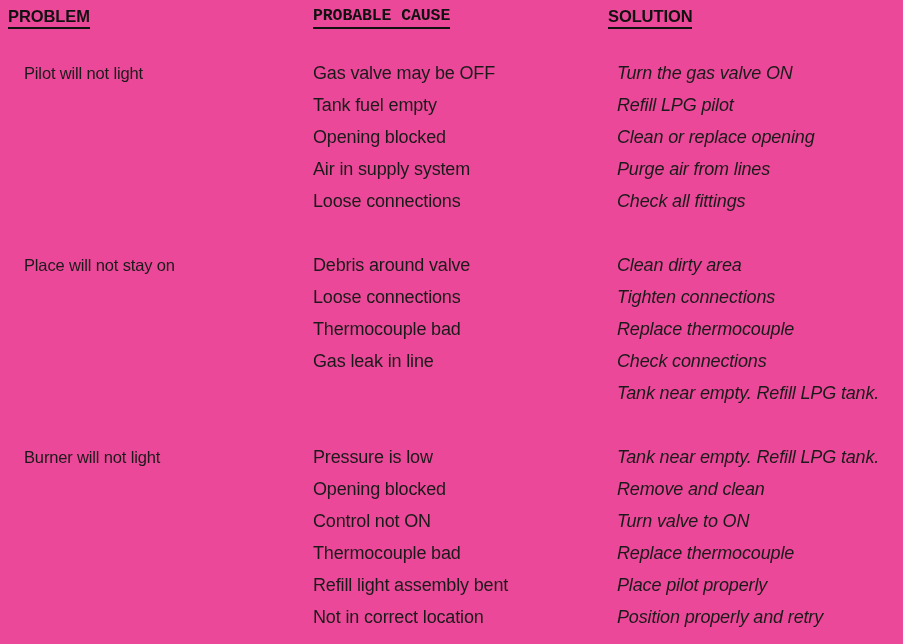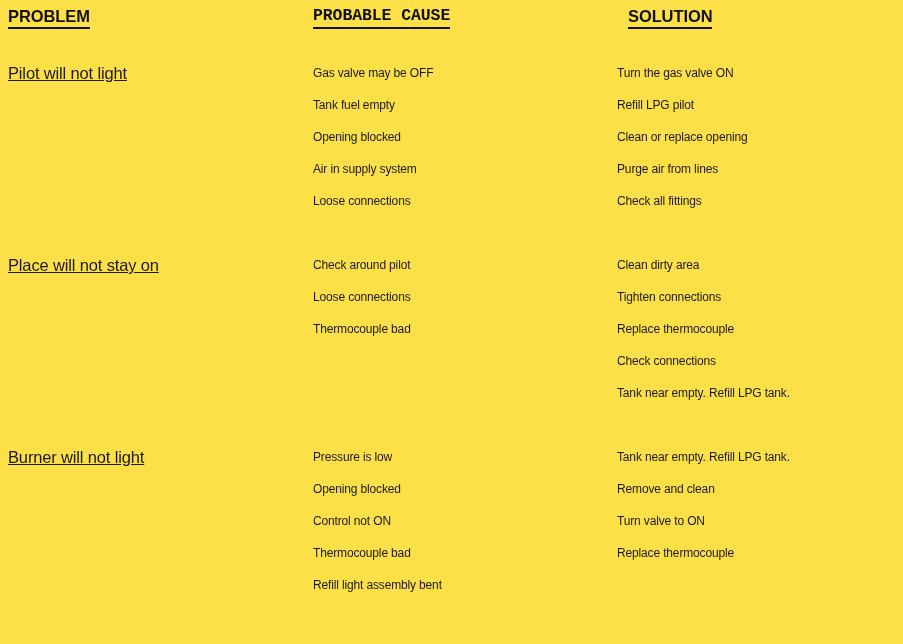--- a/index.html
+++ b/index.html
@@ -13,31 +13,31 @@
     overflow: hidden;
     font-family: "Liberation Sans", sans-serif;
     color: #1a1a1a;
     -webkit-font-smoothing: antialiased;
   }
 
   .page {
     position: relative;
     width: 903px;
     height: 644px;
-    background: #fde047;
+    background: #ec4899;
   }
 
   
-  .col-problem  { left: 8px;   width: 300px; text-decoration: underline; }
+  .col-problem  { left: 24px;   width: 300px; }
   .col-cause    { left: 313px; width: 300px; }
-  .col-solution { left: 617px; width: 286px; }
+  .col-solution { left: 617px; width: 286px; font-style: italic; }
 
   .hdr-problem  { left: 8px; }
   .hdr-cause    { left: 313px; font-family: Liberation Mono, monospace; }
-  .hdr-solution { left: 628px; }
+  .hdr-solution { left: 608px; }
 
   
   .header-row {
     position: absolute;
     top: 6px;
     left: 0;
     width: 903px;
     height: 28px;
   }
   .col-header {
@@ -68,21 +68,21 @@
   .block:last-child { margin-bottom: 0; }
 
   .row {
     position: relative;
     height: 32px;
   }
 
   .cell {
     position: absolute;
     top: 0;
-    font-size: 12px;
+    font-size: 18px;
     line-height: 22px;
     white-space: nowrap;
     letter-spacing: -0.15px;
     color: #1a1a1a;
   }
 
   .cell.problem-label {
     font-size: 16.5px;
   }
 </style>
@@ -117,32 +117,33 @@
           <span class="cell col-solution">Purge air from lines</span>
         </div>
         <div class="row">
           <span class="cell col-cause">Loose connections</span>
           <span class="cell col-solution">Check all fittings</span>
         </div>
       </div>
       <div class="block">
         <div class="row">
           <span class="cell col-problem problem-label">Place will not stay on</span>
-          <span class="cell col-cause">Check around pilot</span>
+          <span class="cell col-cause">Debris around valve</span>
           <span class="cell col-solution">Clean dirty area</span>
         </div>
         <div class="row">
           <span class="cell col-cause">Loose connections</span>
           <span class="cell col-solution">Tighten connections</span>
         </div>
         <div class="row">
           <span class="cell col-cause">Thermocouple bad</span>
           <span class="cell col-solution">Replace thermocouple</span>
         </div>
         <div class="row">
+          <span class="cell col-cause">Gas leak in line</span>
           <span class="cell col-solution">Check connections</span>
         </div>
         <div class="row">
           <span class="cell col-solution">Tank near empty. Refill LPG tank.</span>
         </div>
       </div>
       <div class="block">
         <div class="row">
           <span class="cell col-cause">Pressure is low</span>
           <span class="cell col-problem problem-label">Burner will not light</span>
@@ -155,17 +156,22 @@
         <div class="row">
           <span class="cell col-cause">Control not ON</span>
           <span class="cell col-solution">Turn valve to ON</span>
         </div>
         <div class="row">
           <span class="cell col-cause">Thermocouple bad</span>
           <span class="cell col-solution">Replace thermocouple</span>
         </div>
         <div class="row">
           <span class="cell col-cause">Refill light assembly bent</span>
+          <span class="cell col-solution">Place pilot properly</span>
+        </div>
+        <div class="row">
+          <span class="cell col-cause">Not in correct location</span>
+          <span class="cell col-solution">Position properly and retry</span>
         </div>
       </div>
     </div>
 
 </div>
 
 </body></html>

